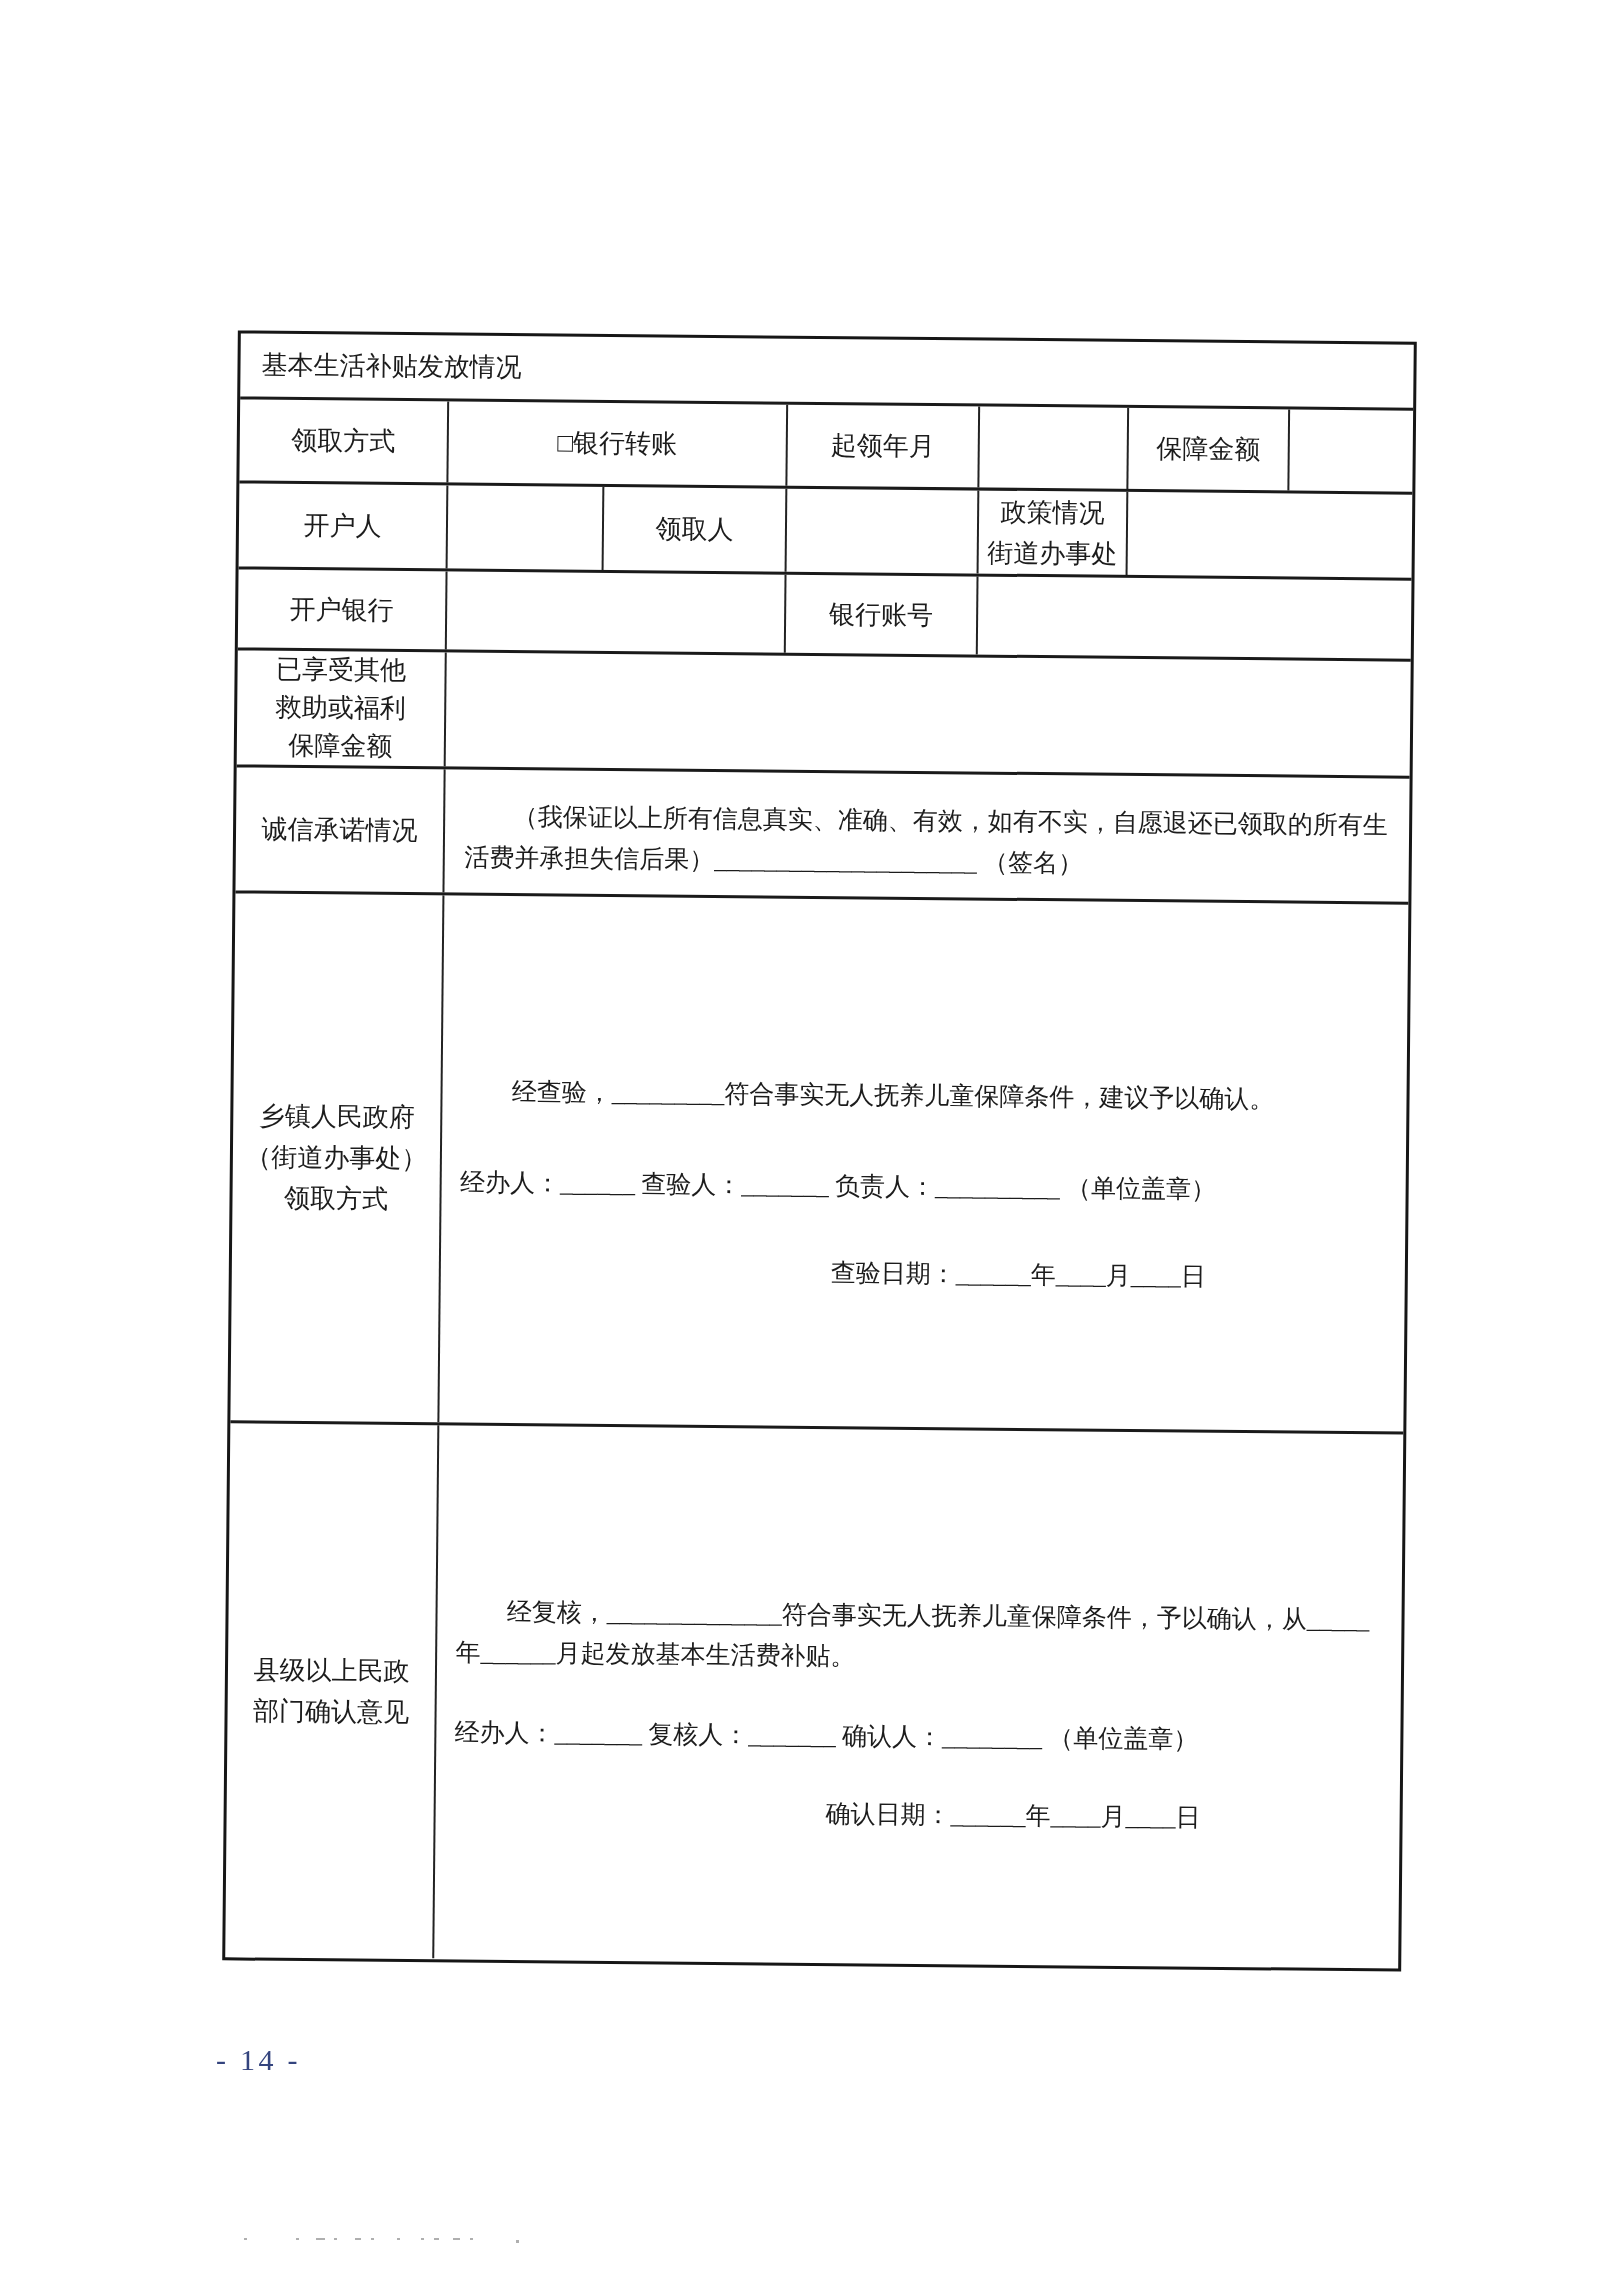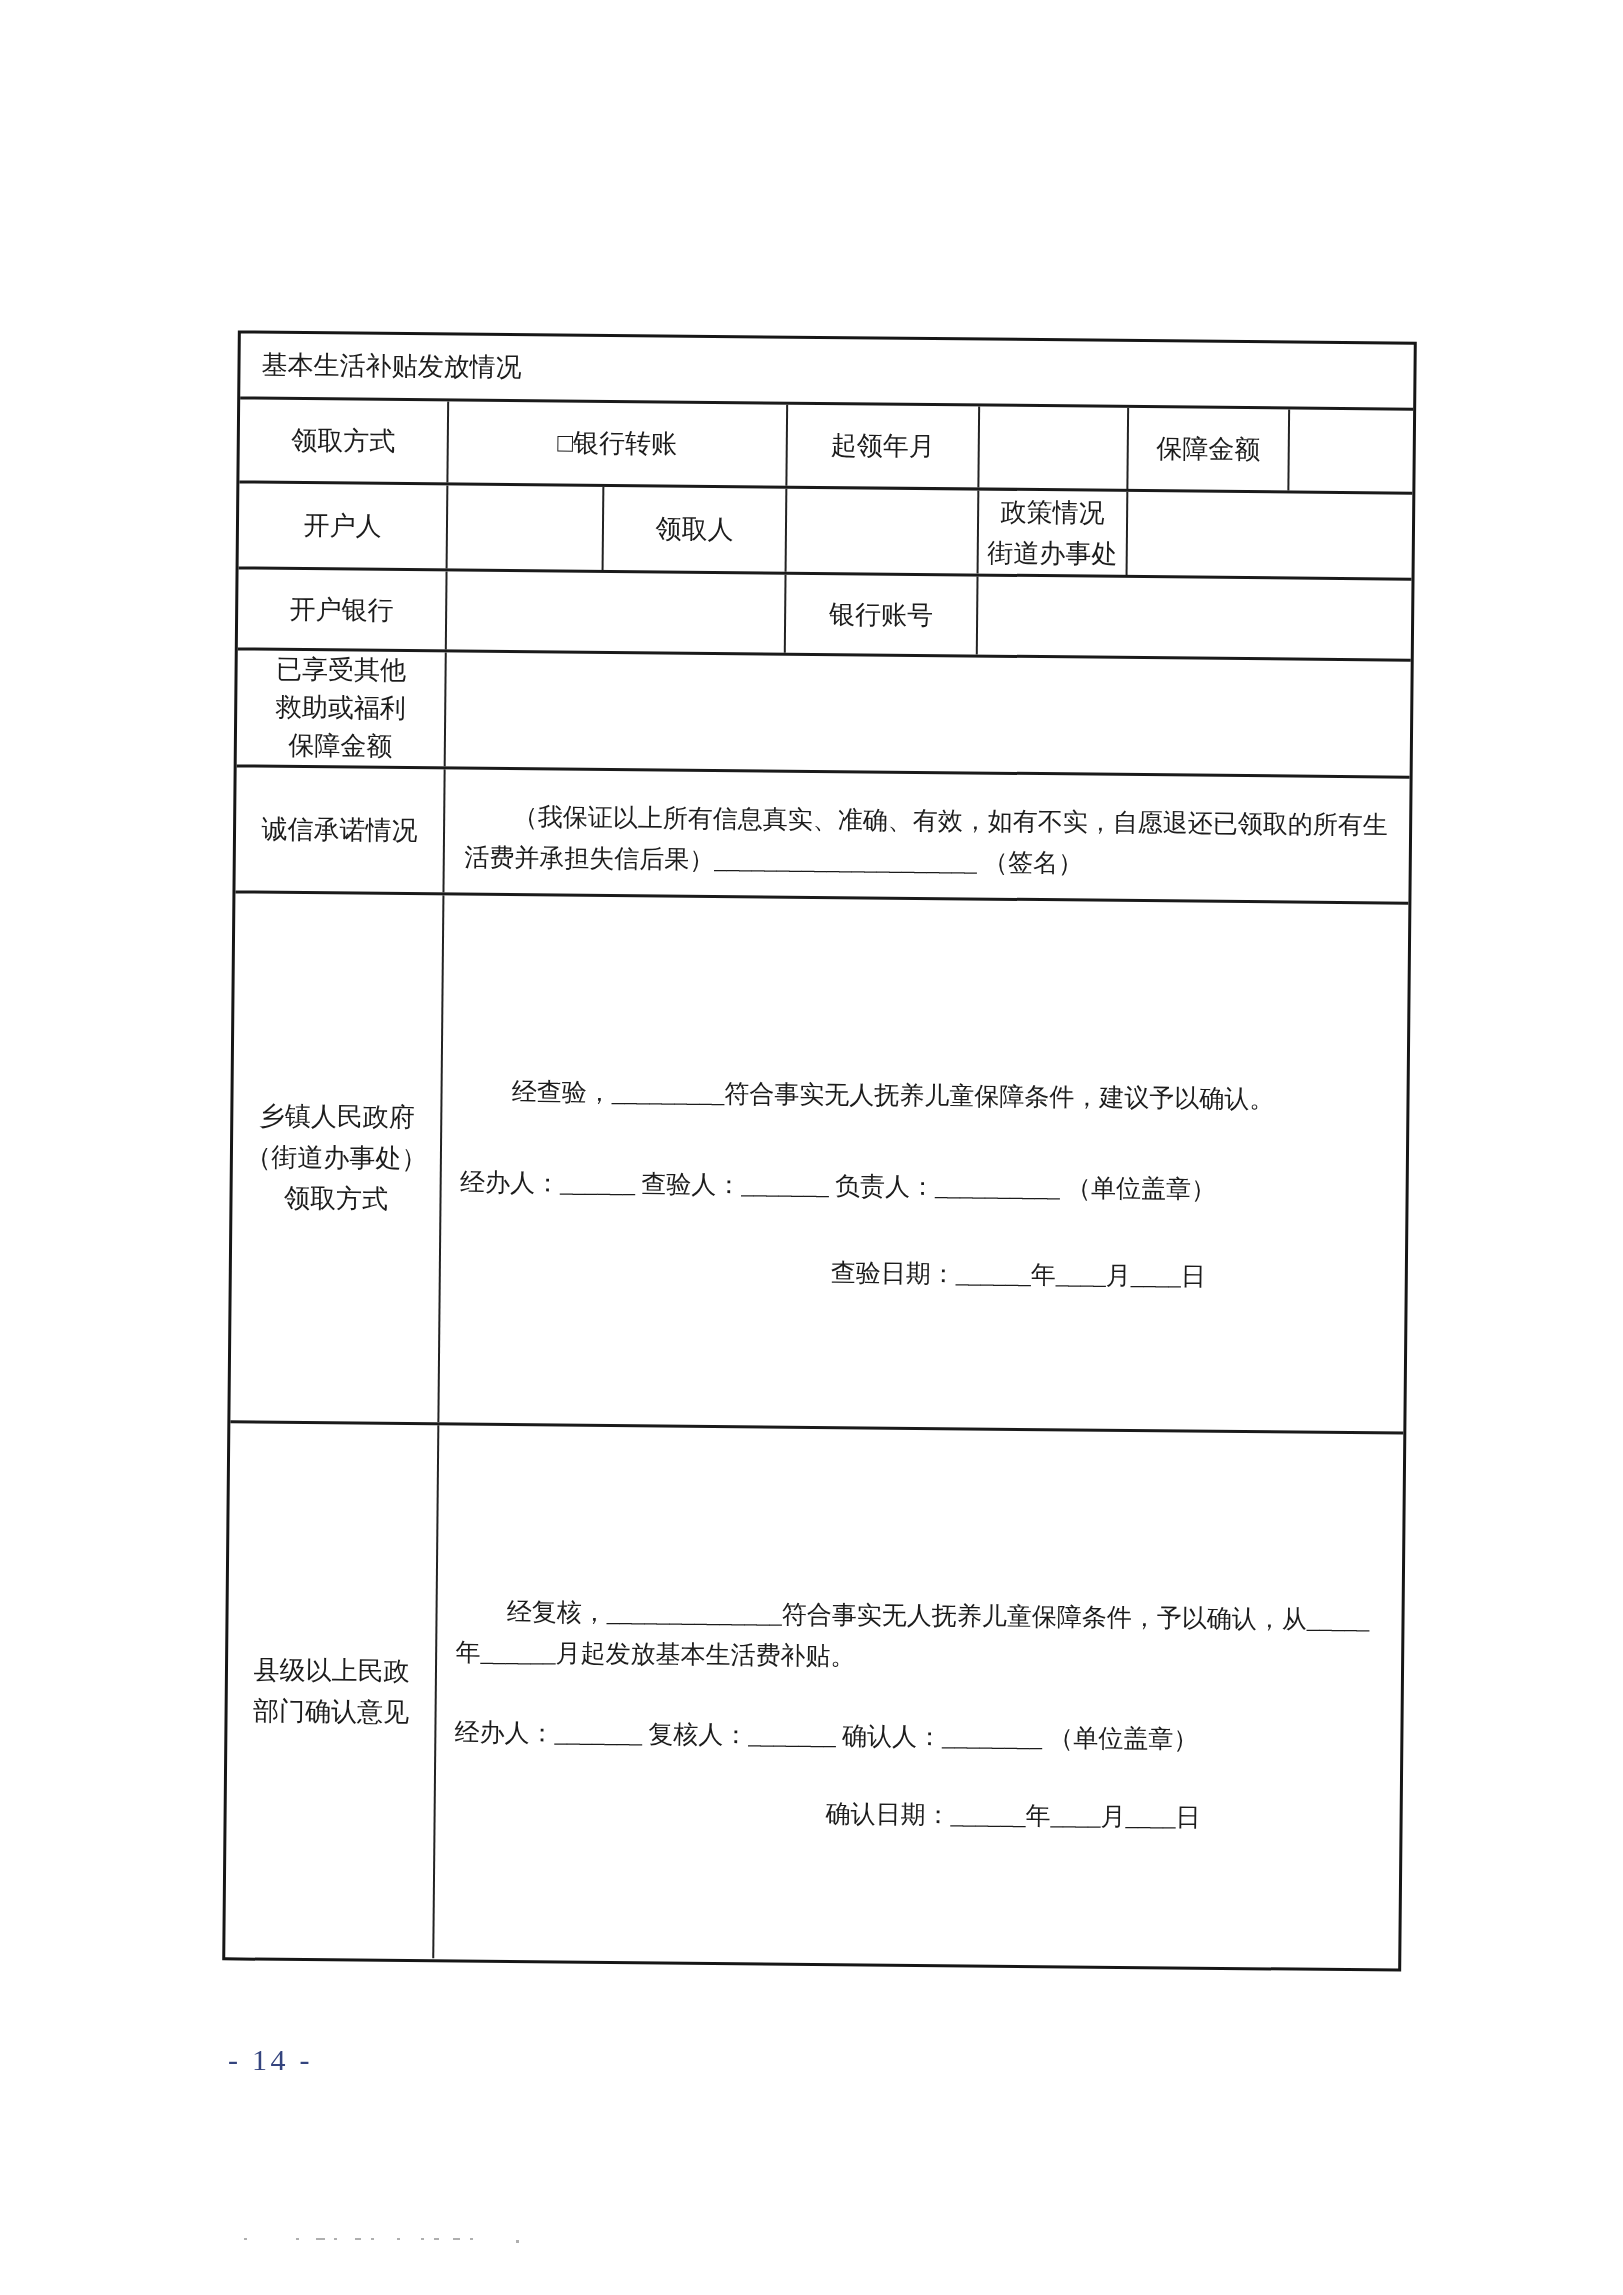--- a/index.html
+++ b/index.html
@@ -32,21 +32,21 @@
   .township-content{padding:175px 15.7px 0 18.3px;}
   .township-content .l1{text-indent:51px;}
   .township-content .l2{margin-top:50px;}
   .township-content .l3{margin-top:46px;padding-left:40%;}
   .county-content{padding:165px 15.7px 0 18.3px;}
   .county-content .l1{text-indent:51px;}
   .county-content .l3{margin-top:39px;}
   .county-content .l4{margin-top:37px;padding-left:40%;}
   .page-number{
     position:absolute;left:216px;top:2043px;width:144px;
-    font-size:30px;letter-spacing:3.3px;color:#34447e;margin-left:12px;
+    font-size:30px;letter-spacing:3.3px;color:#34447e;
   }
   .scan-artifacts{position:absolute;left:236px;top:2235px;width:314px;height:9.2px;}
   .speck{position:absolute;top:2.6px;width:3.3px;height:2.6px;background:#6d6d6d;opacity:.55;}
 </style>
 </head>
 <body>
 
 <div class="sheet">
 
   <div class="row" style="height:63px">

